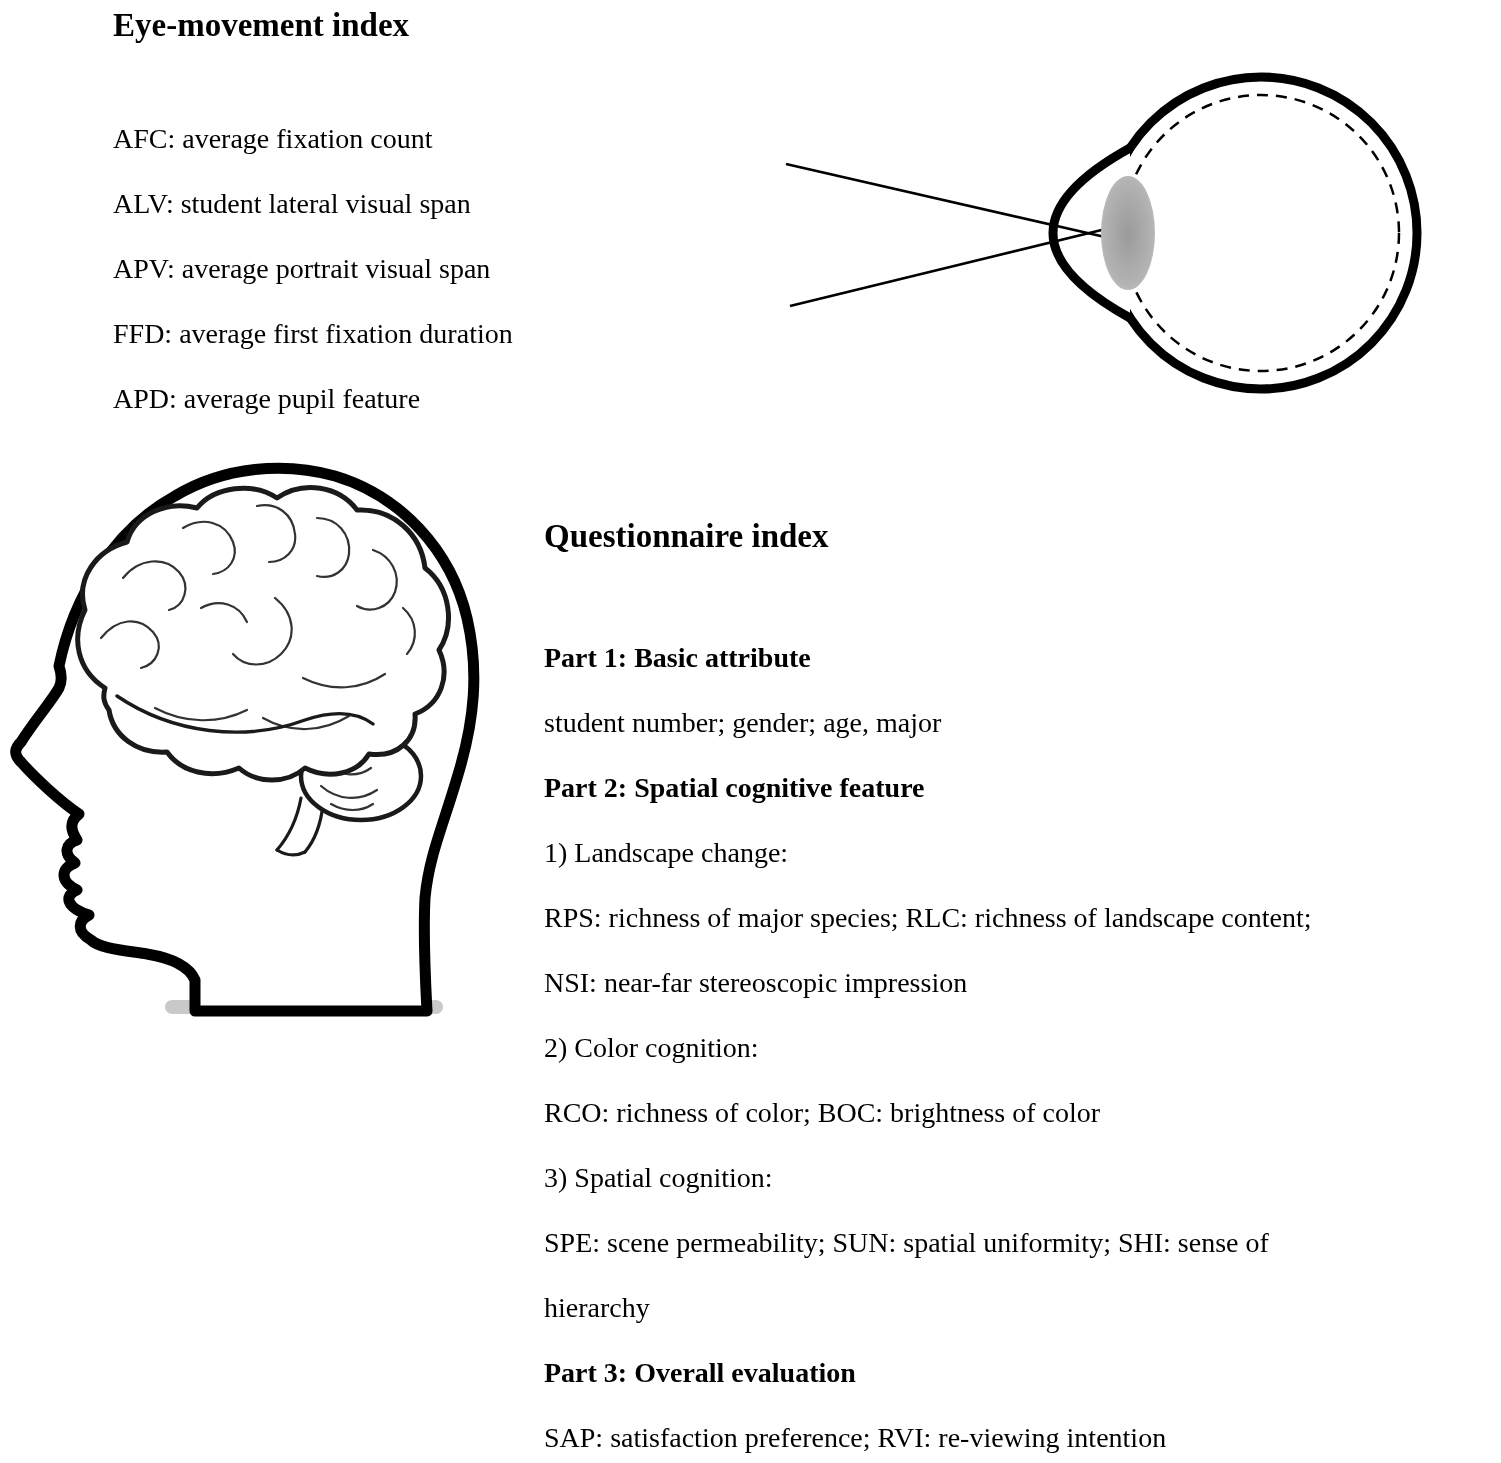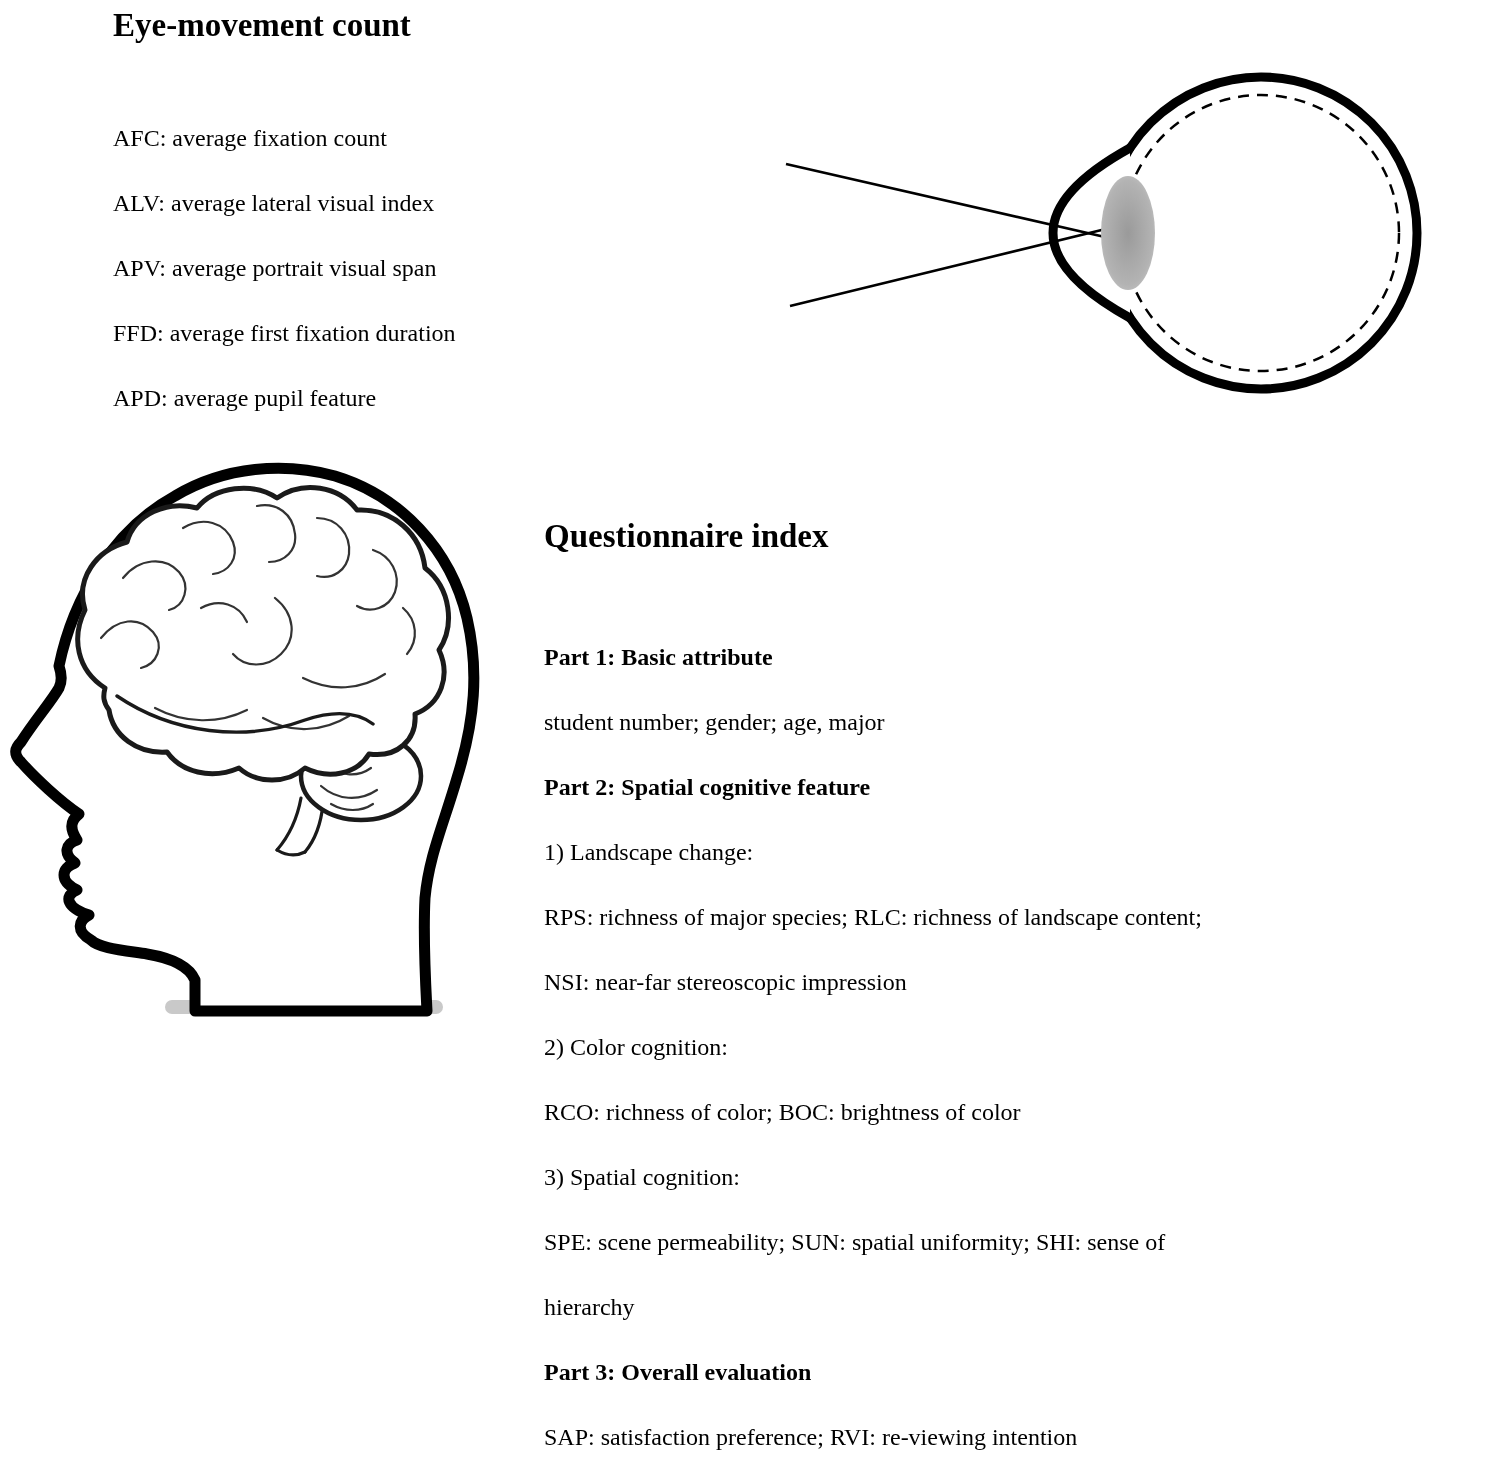--- a/index.html
+++ b/index.html
@@ -7,41 +7,41 @@
     width: 1501px; height: 1463px;
     background: #ffffff;
     position: relative;
     overflow: hidden;
     font-family: "Liberation Serif", "DejaVu Serif", serif;
     color: #000000;
   }
   .abs { position: absolute; }
 
   .fig-title { font-size: 33px; font-weight: 700; line-height: 42px; white-space: nowrap; }
-  .line { font-size: 24px; line-height: 65px; white-space: nowrap; }
+  .line { font-size: 28px; line-height: 65px; white-space: nowrap; }
   .bold { font-weight: 700; }
 
   .e-col { left: 113px; top: 4px; }
   .e-list { margin-top: 60px; }
 
   .q-col { left: 512px; top: 515px; width: 989px; margin-left: 32px; }
   .q-lines { margin-top: 68px; font-family: Liberation Serif, serif; }
 
   .eye-svg  { left: 778px; top: 36px; }
   .head-svg { left: 5px;  top: 458px; }
   svg { display: block; }
 </style>
 </head>
 <body>
 
 <div class="abs e-col">
-  <div class="fig-title">Eye-movement count</div>
+  <div class="fig-title">Eye-movement index</div>
   <div class="e-list">
     <div class="line">AFC: average fixation count</div>
-    <div class="line">ALV: average lateral visual index</div>
+    <div class="line">ALV: student lateral visual span</div>
     <div class="line">APV: average portrait visual span</div>
     <div class="line">FFD: average first fixation duration</div>
     <div class="line">APD: average pupil feature</div>
   </div>
 </div>
 
 <svg class="abs eye-svg" width="650" height="400" viewBox="0 0 650 400" aria-hidden="true">
   <defs>
     <radialGradient id="lensGrad" cx="50%" cy="50%" r="65%">
       <stop offset="0%" stop-color="#9a9a9a"></stop>

